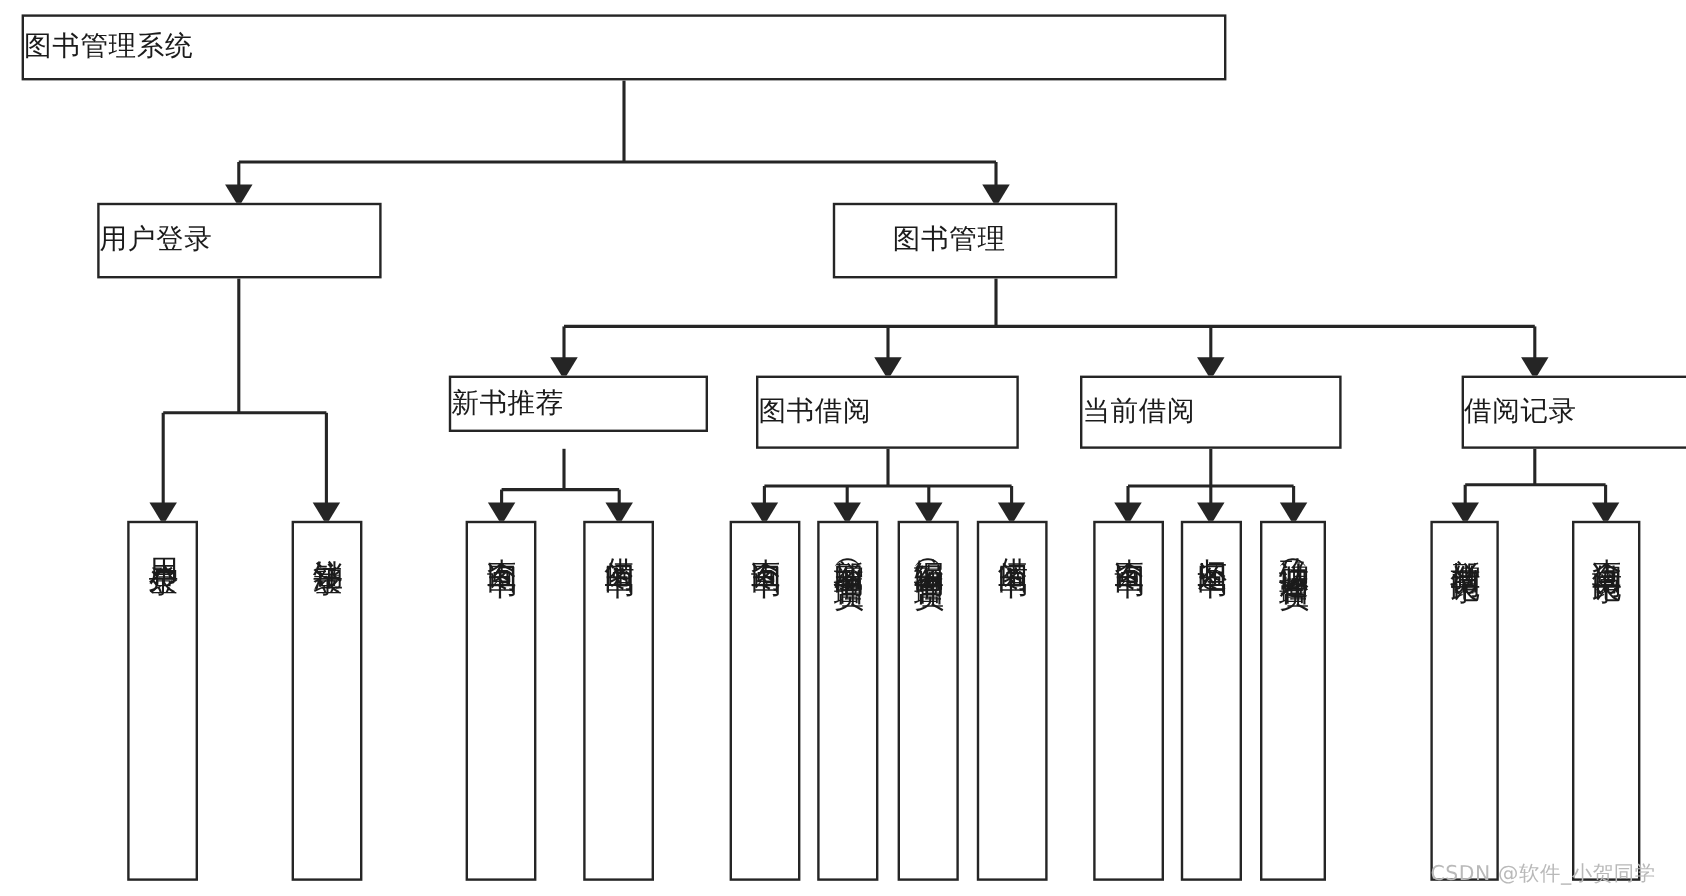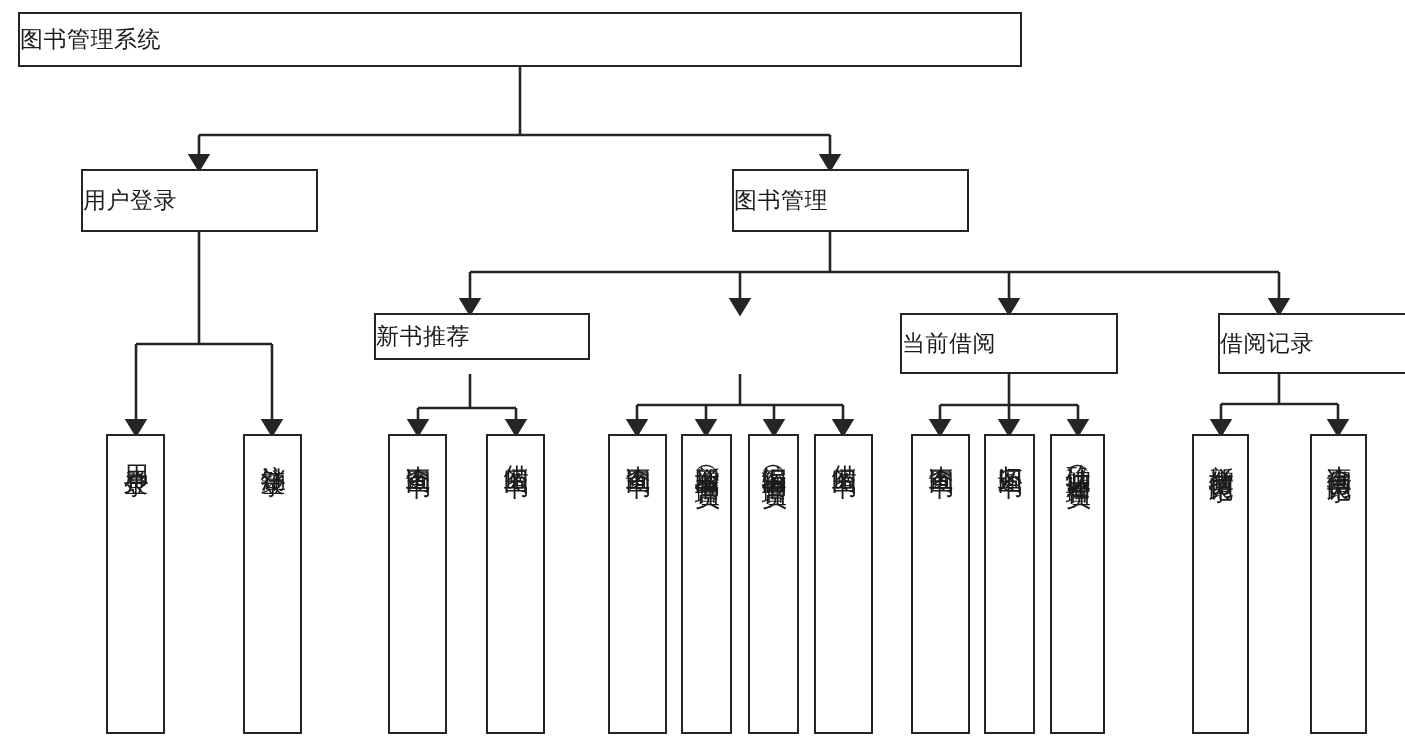--- a/index.html
+++ b/index.html
@@ -124,26 +124,29 @@
     </g>
   </svg>
 
   <div class="node horiz root" style="left:18px; top:12px; width:1004px; height:55px;">
     <span class="label">图书管理系统</span>
   </div>
 
   <div class="node horiz" style="left:81px; top:169px; width:237px; height:63px;">
     <span class="label">用户登录</span>
   </div>
-  <div class="node horiz" style="left:732px; top:169px; width:237px; height:63px;">
+  <div class="node horiz" style="left:694px; top:169px; width:237px; height:63px;padding-left:48px;">
     <span class="label">图书管理</span>
   </div>
 
   <div class="node horiz" style="left:374px; top:313px; width:216px; height:47px;">
     <span class="label">新书推荐</span>
+  </div>
+  <div class="node horiz" style="left:630px; top:313px; width:219px; height:61px;">
+    <span class="label">图书借阅</span>
   </div>
   <div class="node horiz" style="left:900px; top:313px; width:218px; height:61px;">
     <span class="label">当前借阅</span>
   </div>
   <div class="node horiz" style="left:1170px; top:313px; width:218px; height:61px;margin-left:48px;">
     <span class="label">借阅记录</span>
   </div>
 
   <div class="node vert" style="left:106px; top:434px; width:59px; height:300px;">
     <span class="label">用户登录</span>
@@ -182,14 +185,15 @@
     <span class="label">确认归还（管理员）</span>
   </div>
 
   <div class="node vert" style="left:1192px; top:434px; width:57px; height:300px;">
     <span class="label">新增借阅记录</span>
   </div>
   <div class="node vert" style="left:1310px; top:434px; width:57px; height:300px;">
     <span class="label">查询借阅记录</span>
   </div>
 
+  <div class="watermark" style="left:1192px; top:716px;">CSDN @软件_小贺同学</div>
 
 </div>
 
 </body></html>

